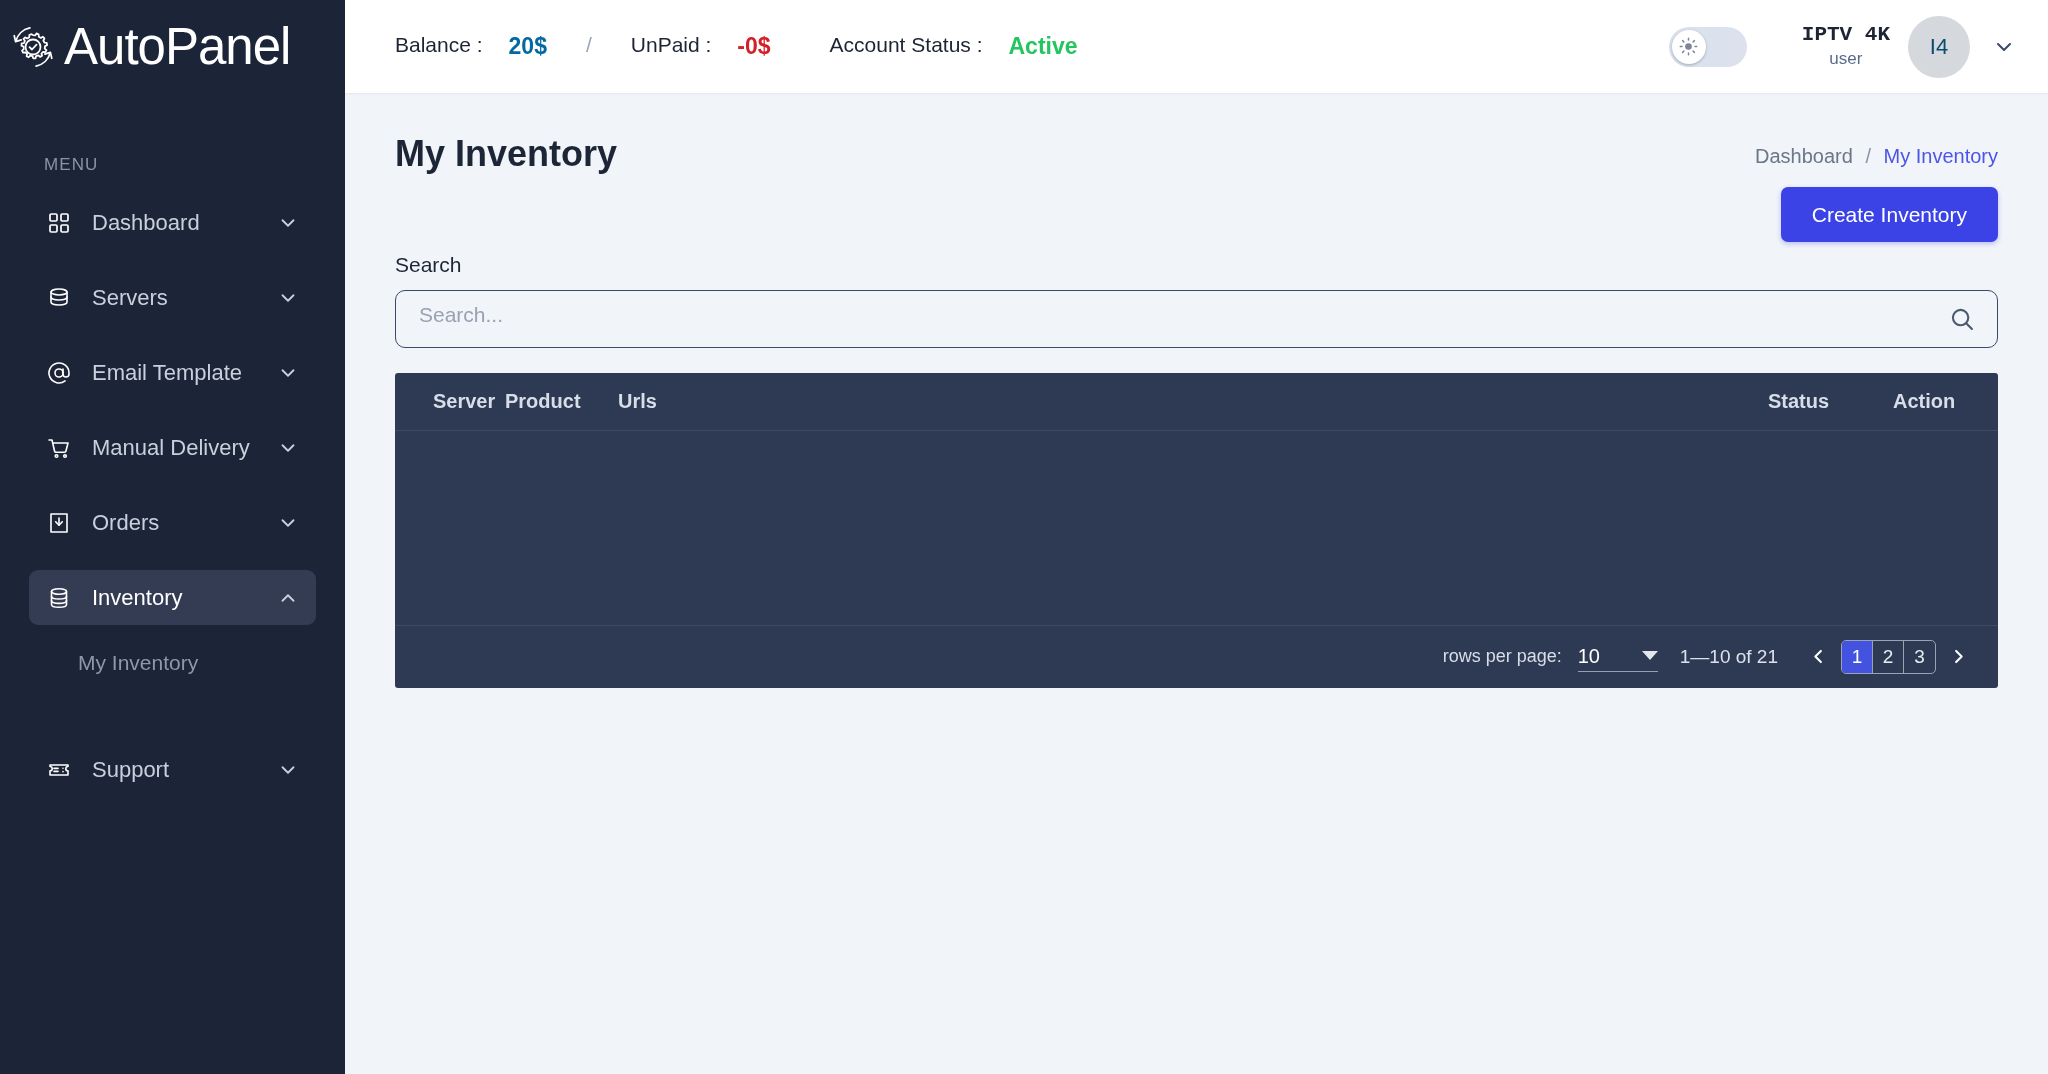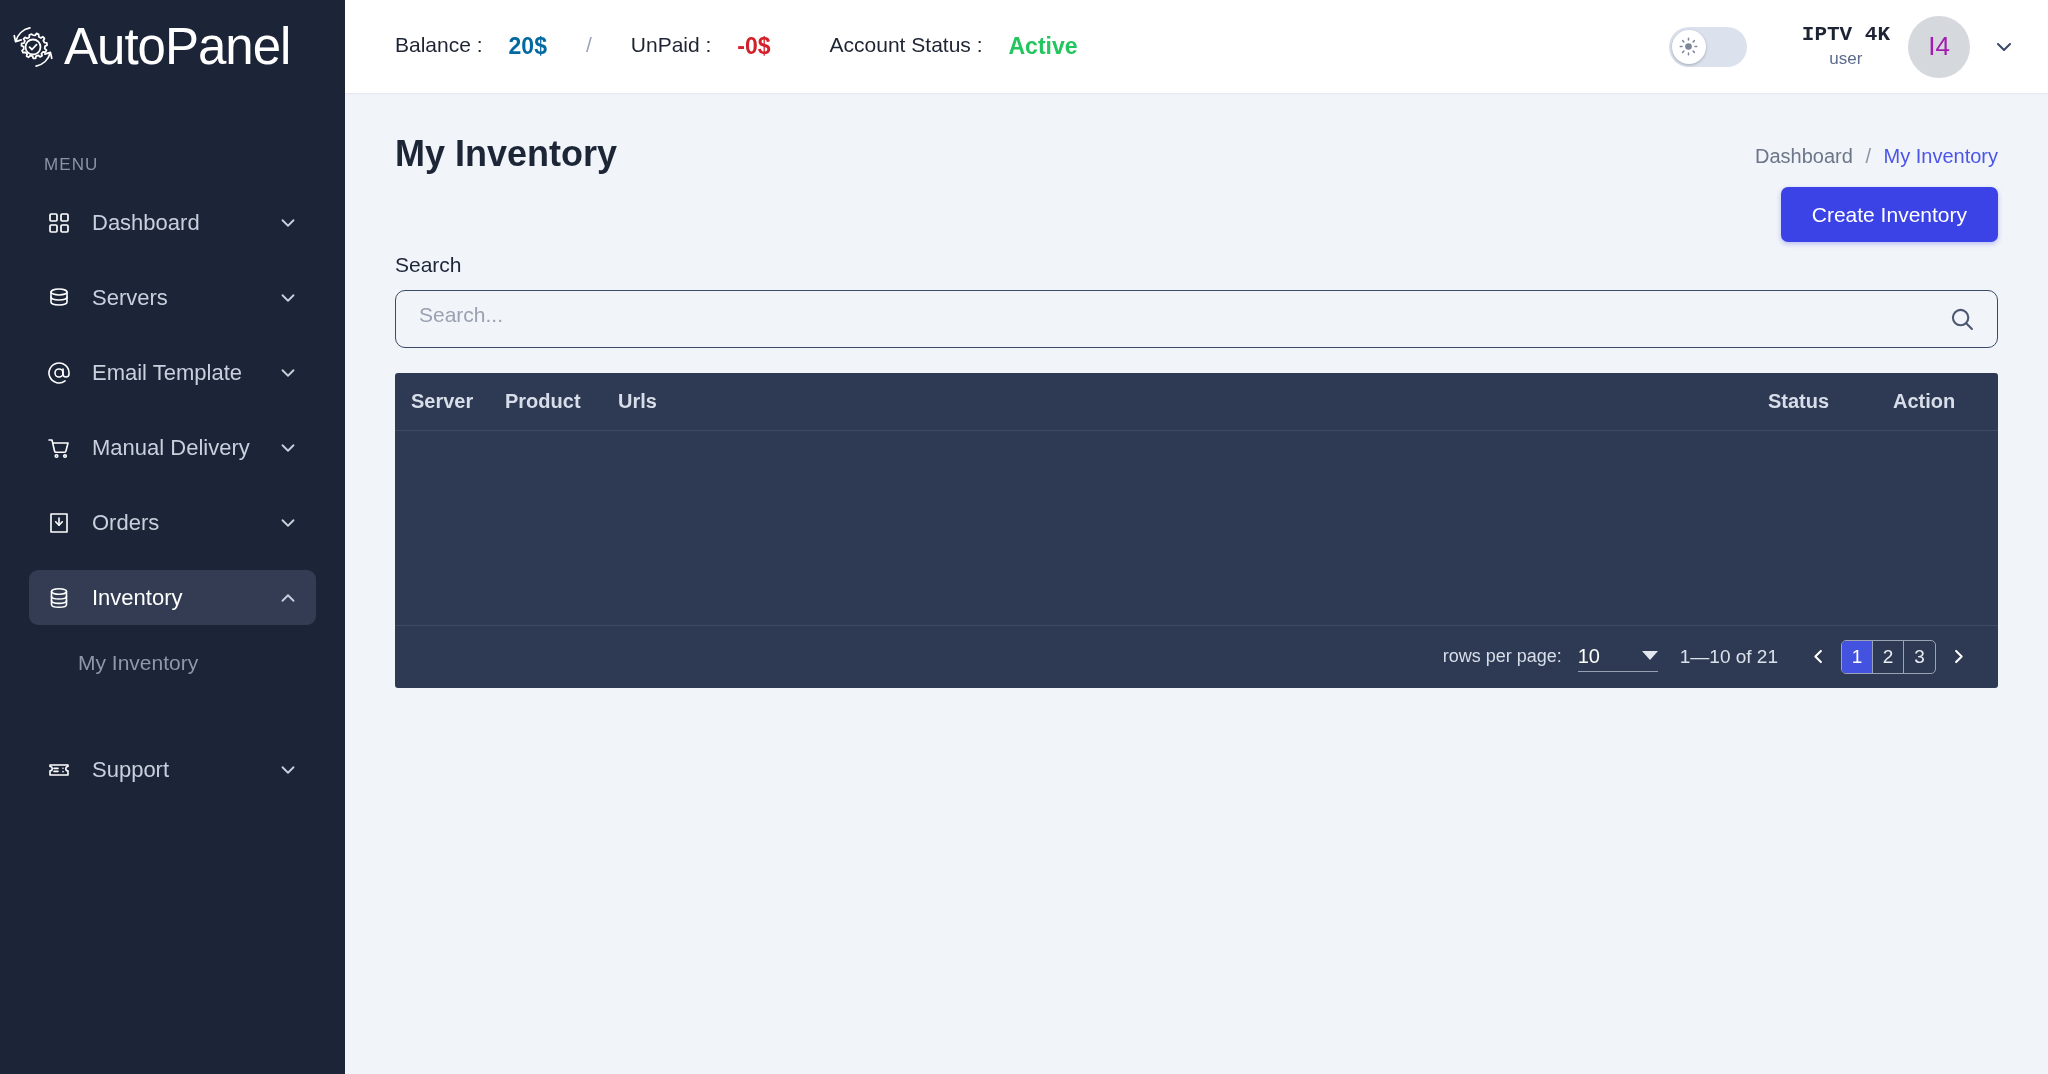--- a/index.html
+++ b/index.html
@@ -90,23 +90,23 @@
     background: #ffffff; box-shadow: 0 1px 3px rgba(16,24,40,.28);
     display: flex; align-items: center; justify-content: center;
     color: #7b8699;
   }
   .theme-toggle .knob svg { width: 19px; height: 19px; display: block; }
   .user-block { text-align: center; margin-right: 18px; }
   .user-name { color: #1d2433; font-size: 21px; font-weight: 600; line-height: 1.15; font-family: Liberation Mono, monospace; }
   .user-role { color: #5b6b8c; font-size: 17px; line-height: 1.3; }
   .avatar {
     width: 62px; height: 62px; border-radius: 50%;
-    background: #d5d8dd; color: #a21caf;
+    background: #d5d8dd; color: #0c4a6e;
     display: flex; align-items: center; justify-content: center;
-    font-size: 26px; cursor: pointer;
+    font-size: 22px; cursor: pointer;
   }
   .user-chevron { color: #3a4968; margin-left: 22px; cursor: pointer; }
   .user-chevron svg { width: 24px; height: 24px; display: block; }
 
   
   .content { flex: 1; padding: 40px 50px 0 50px; position: relative; }
   .page-head { display: flex; align-items: flex-start; }
   .page-title { color: #1d2637; font-size: 36px; font-weight: 700; }
   .breadcrumb {
     margin-left: auto; font-size: 20px; color: #6c7689;
@@ -147,21 +147,21 @@
   .table-card {
     margin-top: 25px; background: #2e3a53;
     border-radius: 3px; overflow: hidden;
   }
   .tbl { width: 100%; border-collapse: collapse; }
   .tbl thead th {
     color: #d8dee9; font-size: 20px; font-weight: 700;
     text-align: left; height: 57px; padding: 0 0 0 0;
     border-bottom: 1px solid #3c4a63;
   }
-  .tbl thead th.c-server  { padding-left: 16px; width: 110px; }
+  .tbl thead th.c-server  { padding-left: 38px; width: 110px; }
   .tbl thead th.c-product { width: 113px; }
   .tbl thead th.c-urls    { width: auto; }
   .tbl thead th.c-status  { width: 125px; text-align: left; }
   .tbl thead th.c-action  { width: 105px; text-align: left; }
   .tbl tbody tr.empty-row td {
     height: 195px; border-bottom: 1px solid #3c4a63;
   }
   .pagination-row {
     display: flex; align-items: center; justify-content: flex-end;
     height: 62px; padding-right: 22px; gap: 0;

